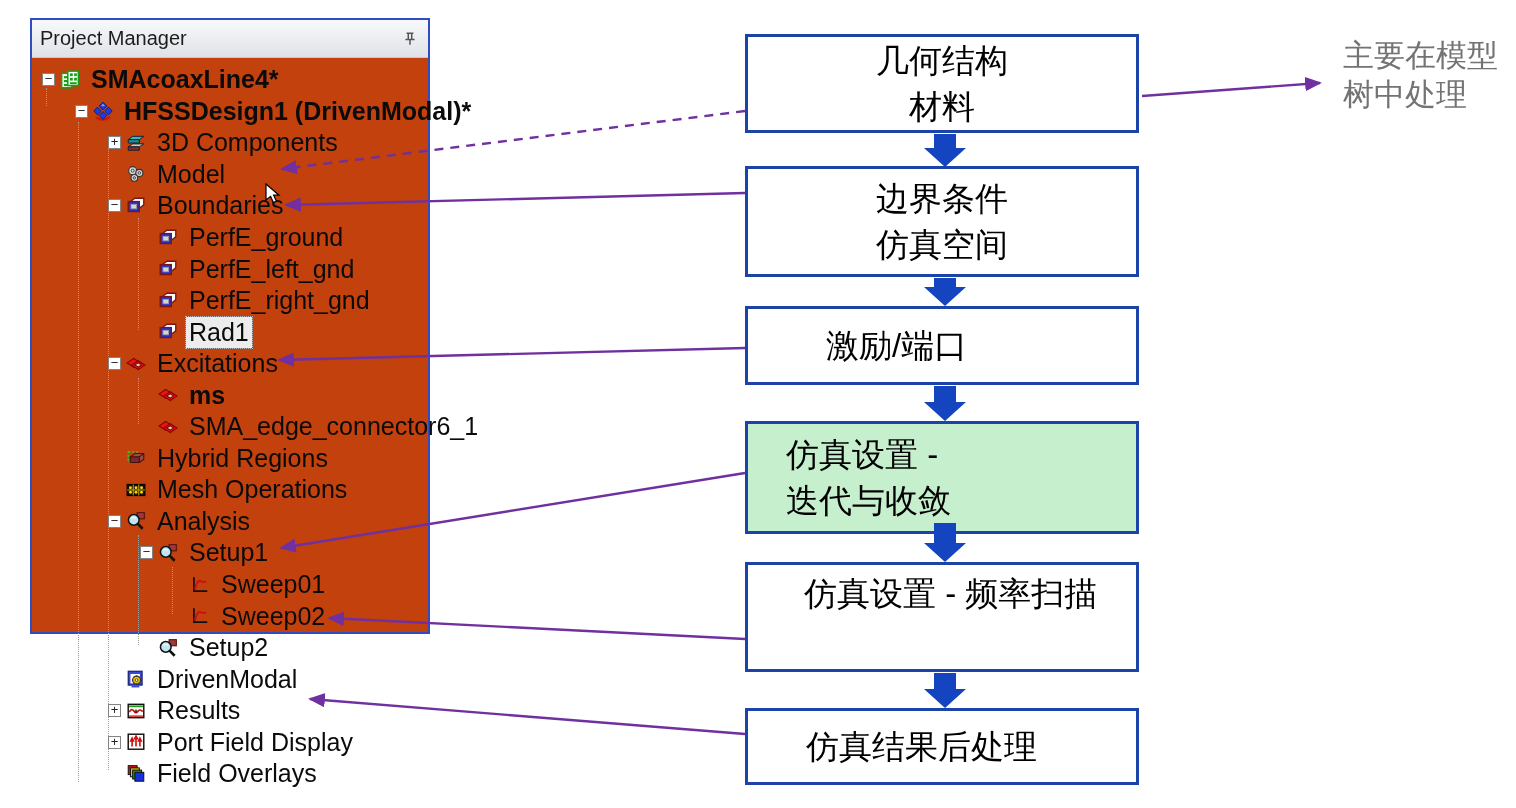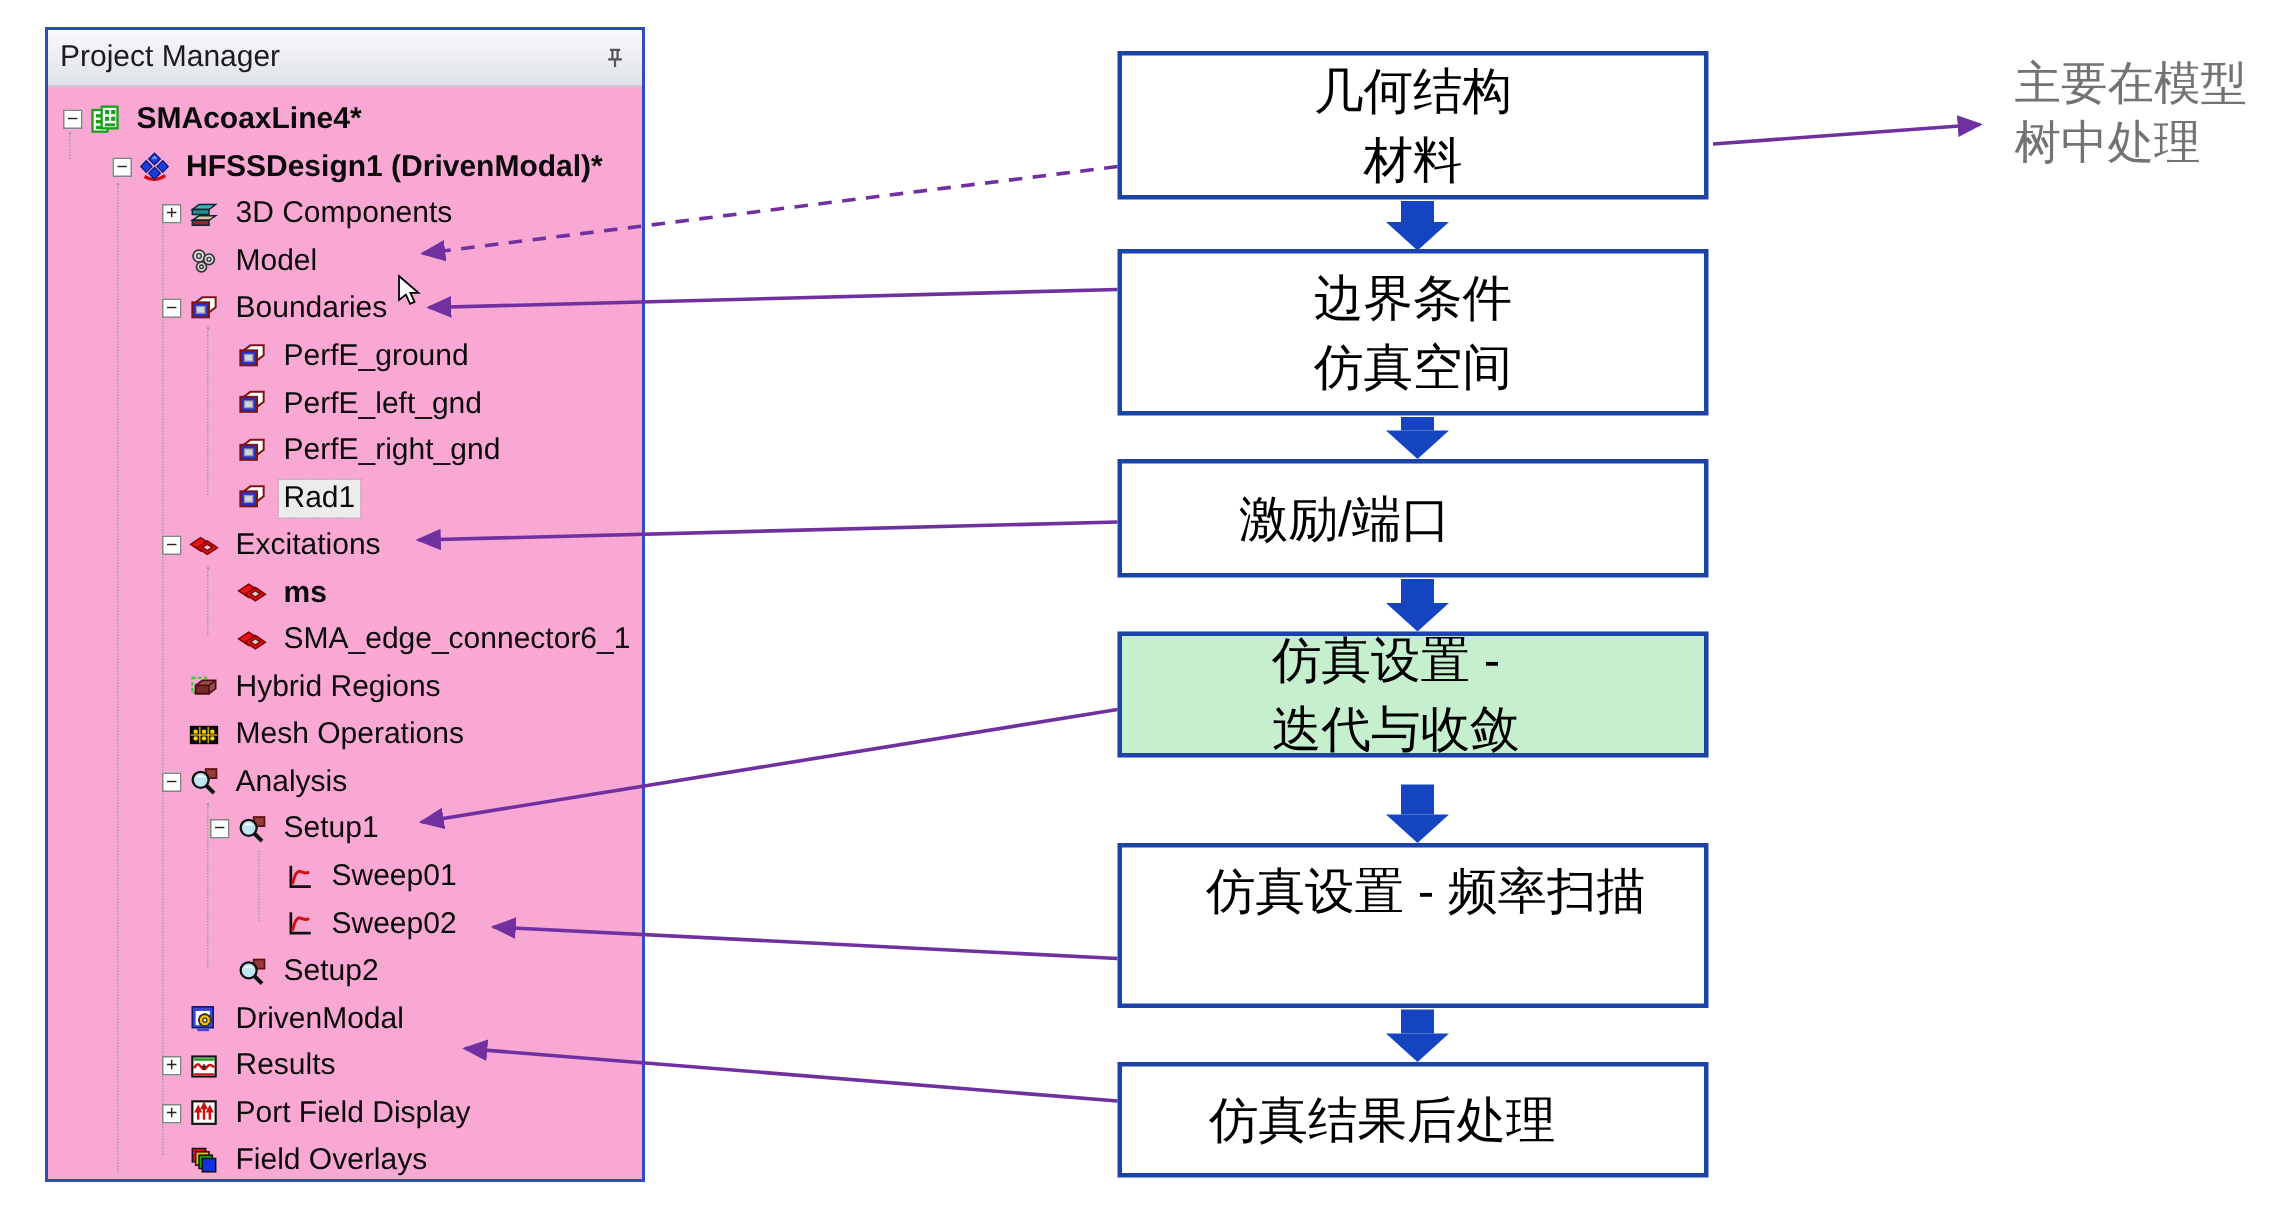--- a/index.html
+++ b/index.html
@@ -1,37 +1,37 @@
 <!DOCTYPE html>
 <html><head>
 <meta charset="utf-8">
 <style>
   html,body{margin:0;padding:0;background:#fff;}
   body{font-family:"Liberation Sans",sans-serif;}
   .stage{position:relative;width:1516px;height:808px;background:#fff;overflow:hidden;}
 
   
-  .pm-panel{position:absolute;left:30px;top:18px;width:400px;height:770px;
-    background:#f9a8d4;border:2px solid #2f4cc0;box-sizing:border-box;}
+  .pm-panel{position:absolute;left:30px;top:18px;width:400px;height:616px;
+    background:#c2410c;border:2px solid #2f4cc0;box-sizing:border-box;}
   .pm-header{height:37px;display:flex;align-items:center;justify-content:space-between;
     padding:0 10px 0 8px;background:linear-gradient(#f8f9fb,#dfe2e8);
     border-bottom:1px solid #c6cad2;}
   .pm-title{font-size:20px;color:#1c1c1c;}
   .pin{display:flex;align-items:center;}
 
   .tree{position:relative;padding-top:6px;}
   .trow{display:flex;align-items:center;height:31.55px;position:relative;z-index:2;}
   .trow.bold .tlabel{font-weight:bold;}
   .expander{width:13px;height:13px;box-sizing:border-box;border:1px solid #848484;
     background:#fff;color:#222;font-size:13px;line-height:10px;text-align:center;
     flex:none;margin-right:5px;}
   .expander.empty{border:none;background:transparent;}
   .ticon{width:21px;height:20px;flex:none;margin-right:7px;display:flex;align-items:center;}
   .ticon svg{width:20px;height:20px;}
-  .tlabel{font-size:20px;color:#0b0b0b;white-space:nowrap;padding:1px 3px;}
+  .tlabel{font-size:25px;color:#0b0b0b;white-space:nowrap;padding:1px 3px;}
   .tlabel.selected{background:#ececec;outline:1px dotted #b5b5b5;}
   .guide{position:absolute;width:0;border-left:1px dotted #9b9b9b;z-index:1;}
 
   
   .fbox{position:absolute;left:745px;width:394px;box-sizing:border-box;
     border:3px solid #1b43a8;background:#fff;display:flex;flex-direction:column;
     justify-content:center;color:#000;font-size:33px;line-height:46px;}
   .fbox span{display:block;}
   .fbox.center{text-align:center;}
   .fbox.green{background:#C6EFCE;}
@@ -391,21 +391,21 @@
     <span>材料</span>
   </div>
   <div class="fbox center" style="top:166px;height:111px;">
     <span>边界条件</span>
     <span>仿真空间</span>
   </div>
   <div class="fbox" style="top:306px;height:79px;padding-left:78px;">
     <span>激励/端口</span>
     <span></span>
   </div>
-  <div class="fbox green" style="top:421px;height:84px;padding-left:100px;">
+  <div class="fbox green" style="top:421px;height:113px;padding-left:38px;">
     <span>仿真设置 -</span>
     <span>迭代与收敛</span>
   </div>
   <div class="fbox top" style="top:562px;height:110px;padding-left:56px;">
     <span>仿真设置 - 频率扫描</span>
     <span></span>
   </div>
   <div class="fbox" style="top:708px;height:77px;padding-left:58px;">
     <span>仿真结果后处理</span>
     <span></span>

